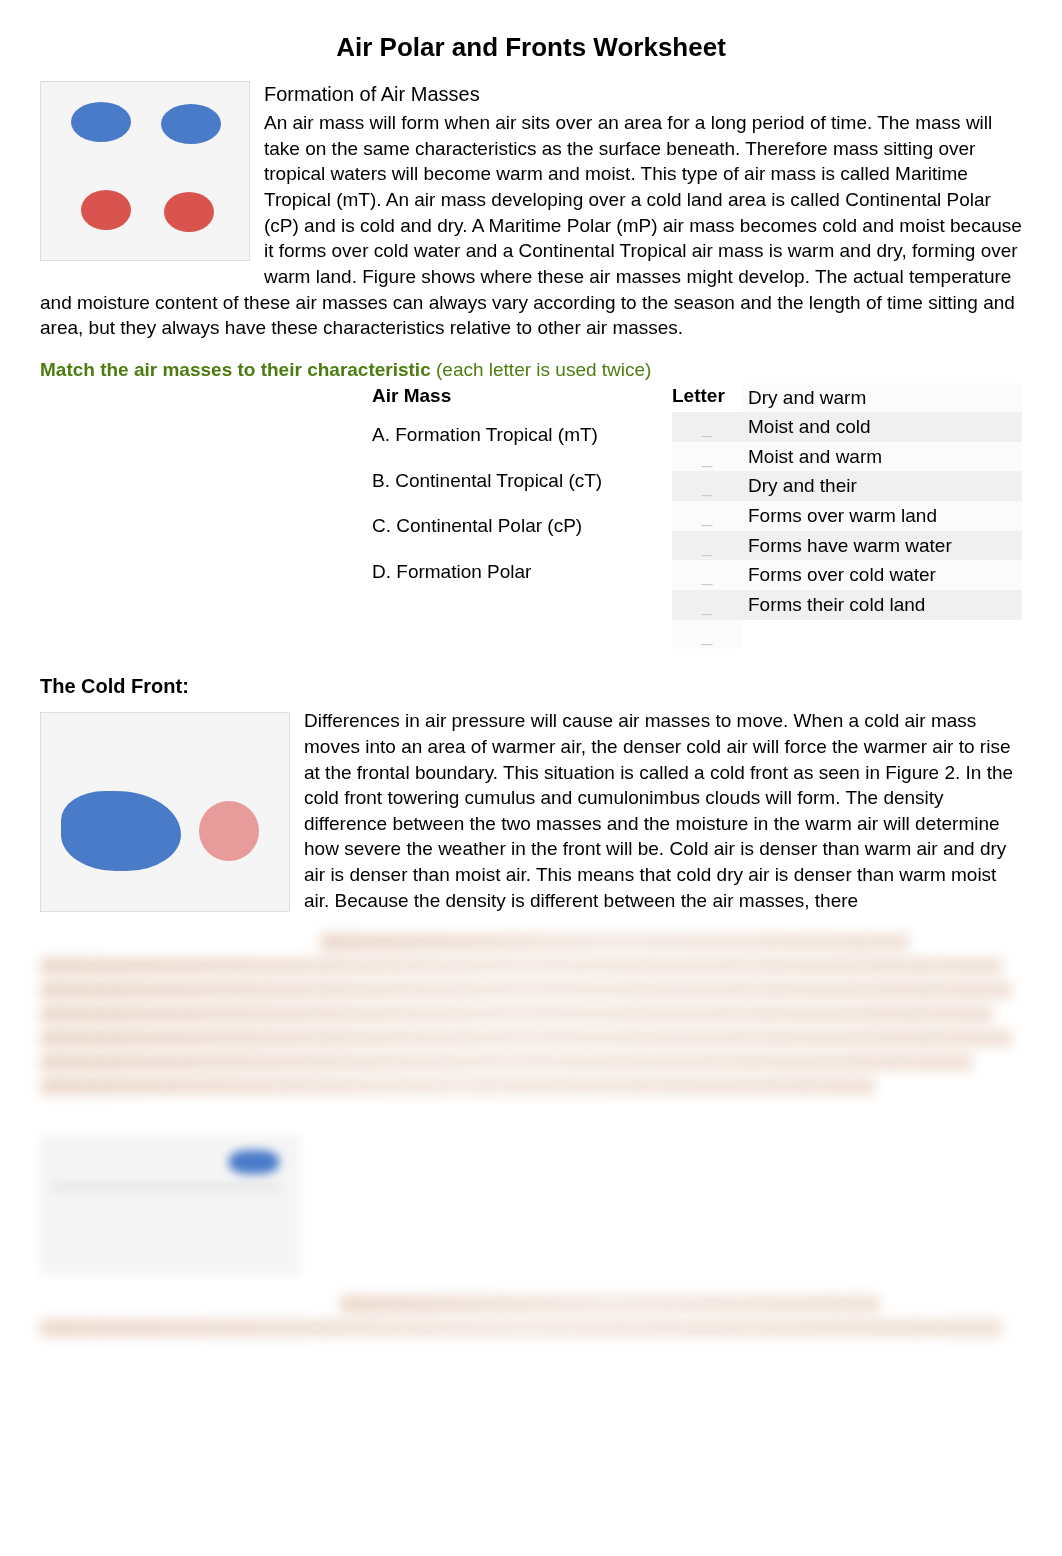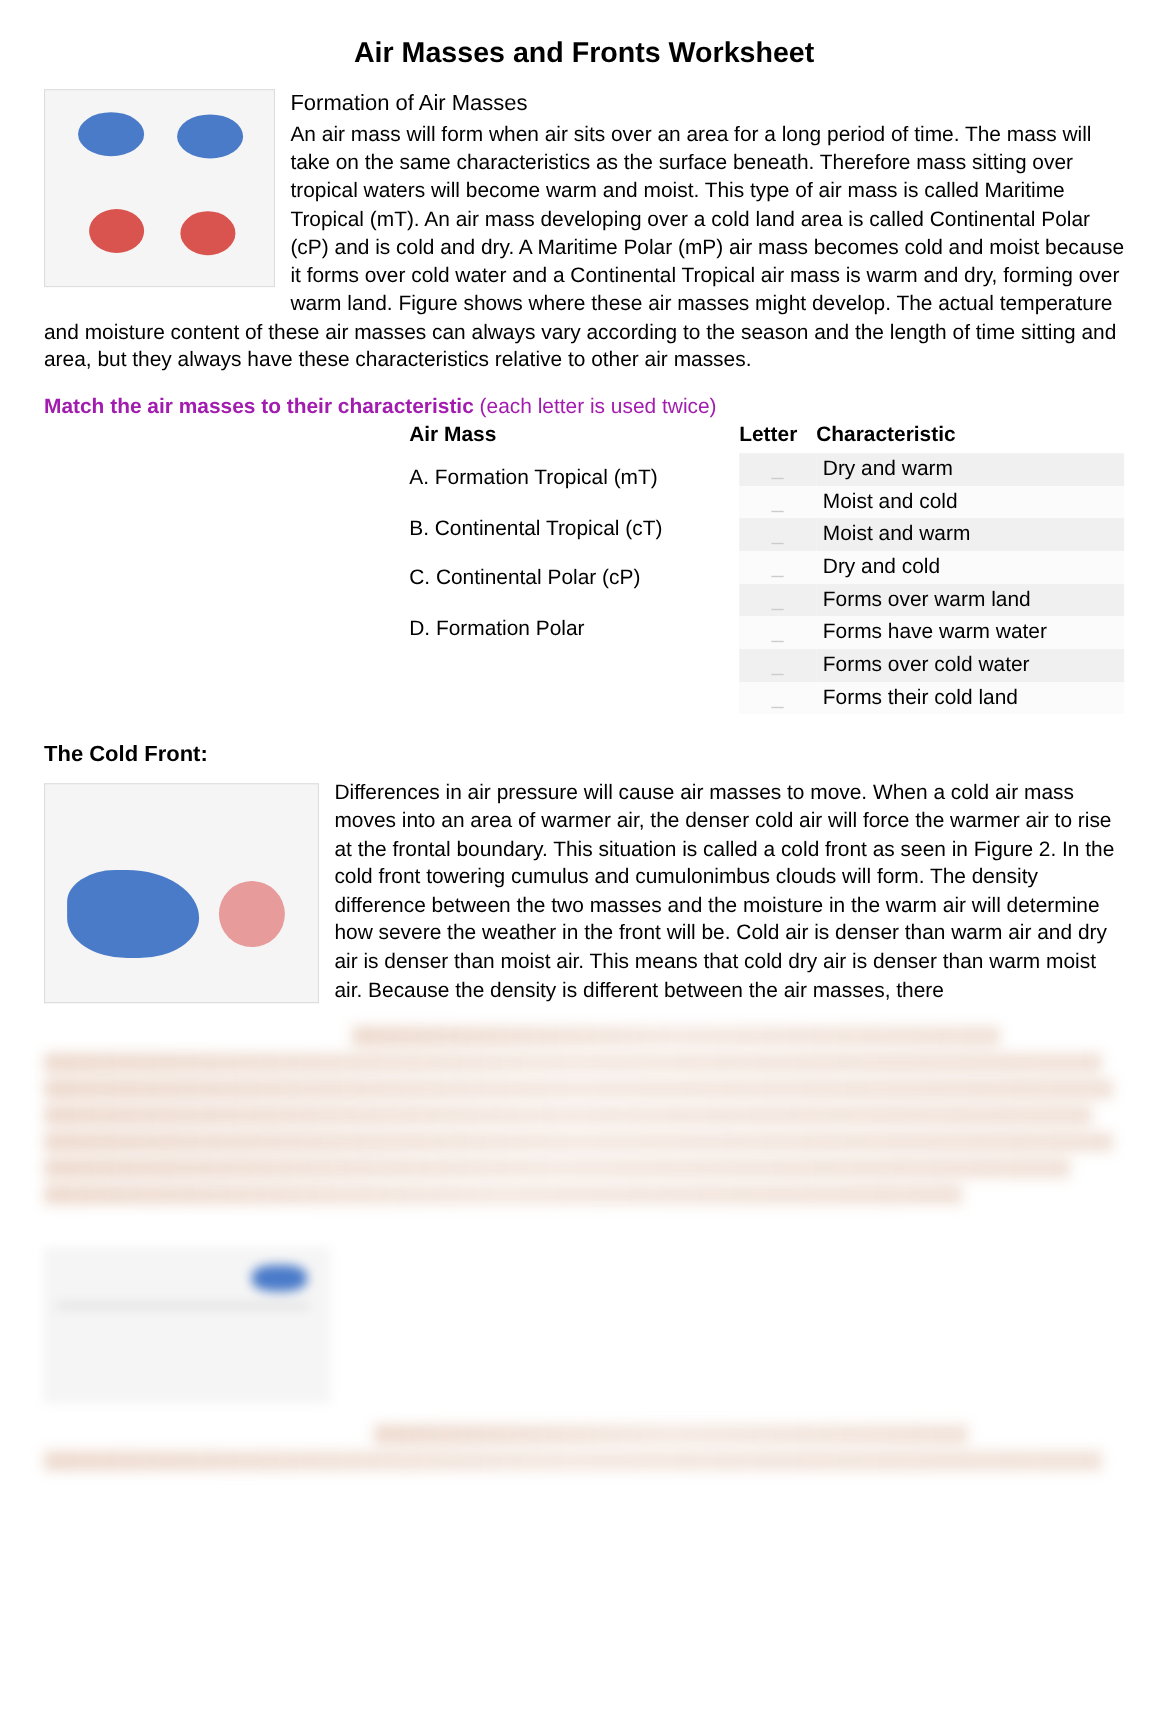--- a/index.html
+++ b/index.html
@@ -51,21 +51,21 @@
     }
     .section-heading {
       font-size: 20px;
       margin-bottom: 2px;
     }
     .body-text {
       font-size: 19px;
     }
     .match-instruction {
       font-weight: bold;
-      color: #a21caf;
+      color: #4d7c0f;
       margin-top: 16px;
       font-size: 19px;
     }
     .match-instruction .normal {
       font-weight: normal;
     }
     .match-table-wrap {
       margin-bottom: 24px;
       display: flex;
       justify-content: flex-end;
@@ -184,21 +184,21 @@
       background: #bbb;
     }
     .blurred-bottom-text {
       margin-top: 20px;
       filter: blur(6px);
     }
   </style>
 </head>
 <body>
 
-<h1 class="title">Air Masses and Fronts Worksheet</h1>
+<h1 class="title">Air Polar and Fronts Worksheet</h1>
 
 <div class="section1">
   <div class="figure1">
     <div class="blob-cold" style="top:20px;left:30px;"></div>
     <div class="blob-cold" style="top:22px;right:28px;"></div>
     <div class="blob-warm" style="bottom:30px;left:40px;"></div>
     <div class="blob-warm" style="bottom:28px;right:35px;"></div>
   </div>
   <div class="section-heading">Formation of Air Masses</div>
   <div class="body-text">An air mass will form when air sits over an area for a long period of time. The mass will take on the same characteristics as the surface beneath. Therefore mass sitting over tropical waters will become warm and moist. This type of air mass is called Maritime Tropical (mT). An air mass developing over a cold land area is called Continental Polar (cP) and is cold and dry. A Maritime Polar (mP) air mass becomes cold and moist because it forms over cold water and a Continental Tropical air mass is warm and dry, forming over warm land. Figure shows where these air masses might develop. The actual temperature and moisture content of these air masses can always vary according to the season and the length of time sitting and area, but they always have these characteristics relative to other air masses.</div>
@@ -223,25 +223,24 @@
       <div class="row">_</div>
       <div class="row">_</div>
       <div class="row">_</div>
       <div class="row">_</div>
       <div class="row">_</div>
       <div class="row">_</div>
       <div class="row">_</div>
       <div class="row">_</div>
     </div>
     <div class="col-char">
-      <div class="col-header">Characteristic</div>
       <div class="row">Dry and warm</div>
       <div class="row">Moist and cold</div>
       <div class="row">Moist and warm</div>
-      <div class="row">Dry and cold</div>
+      <div class="row">Dry and their</div>
       <div class="row">Forms over warm land</div>
       <div class="row">Forms have warm water</div>
       <div class="row">Forms over cold water</div>
       <div class="row">Forms their cold land</div>
     </div>
   </div>
 </div>
 
 <div class="cold-front-heading">The Cold Front:</div>
 

